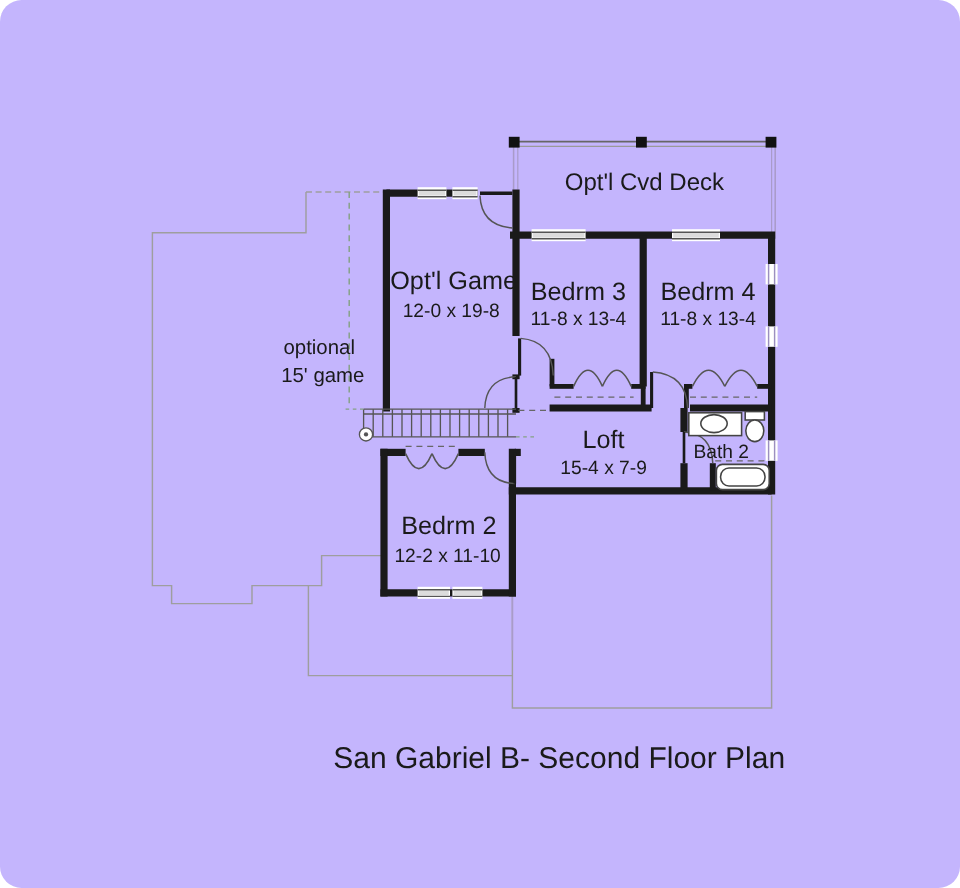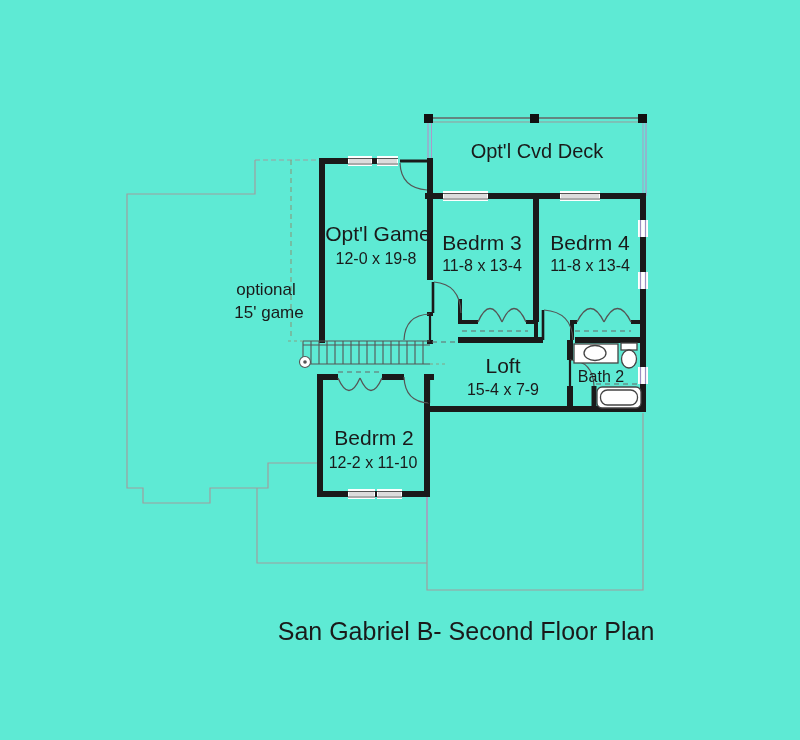--- a/index.html
+++ b/index.html
@@ -1,17 +1,17 @@
 <!DOCTYPE html>
 <html><head>
 <meta charset="utf-8">
 <style>
   html,body{margin:0;padding:0;background:#ffffff;}
-  .page{position:relative;width:800px;height:740px;background:#5eead4;overflow:hidden;
-        font-family:"Liberation Sans", sans-serif;}
+  .page{position:relative;width:800px;height:740px;background:#c4b5fd;overflow:hidden;
+        font-family:"Liberation Sans", sans-serif;border-radius:18px;}
   svg{display:block;}
   text{fill:#1a1a1a;font-family:"Liberation Sans", sans-serif;}
   .room-name{font-size:21px;}
   .room-dims{font-size:16px;}
   .deck-label{font-size:20px;}
   .small-note{font-size:17px;}
   .bath-label{font-size:16px;}
   .title-text{font-size:25px;}
 </style>
 </head>

